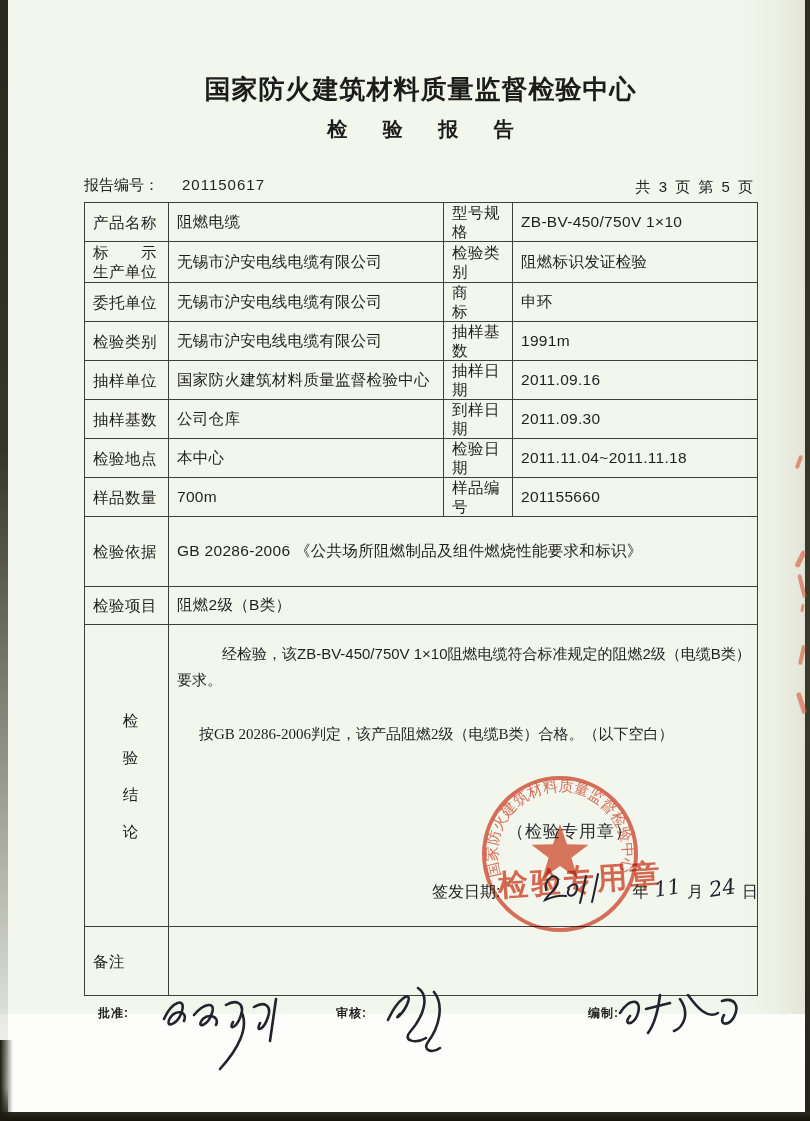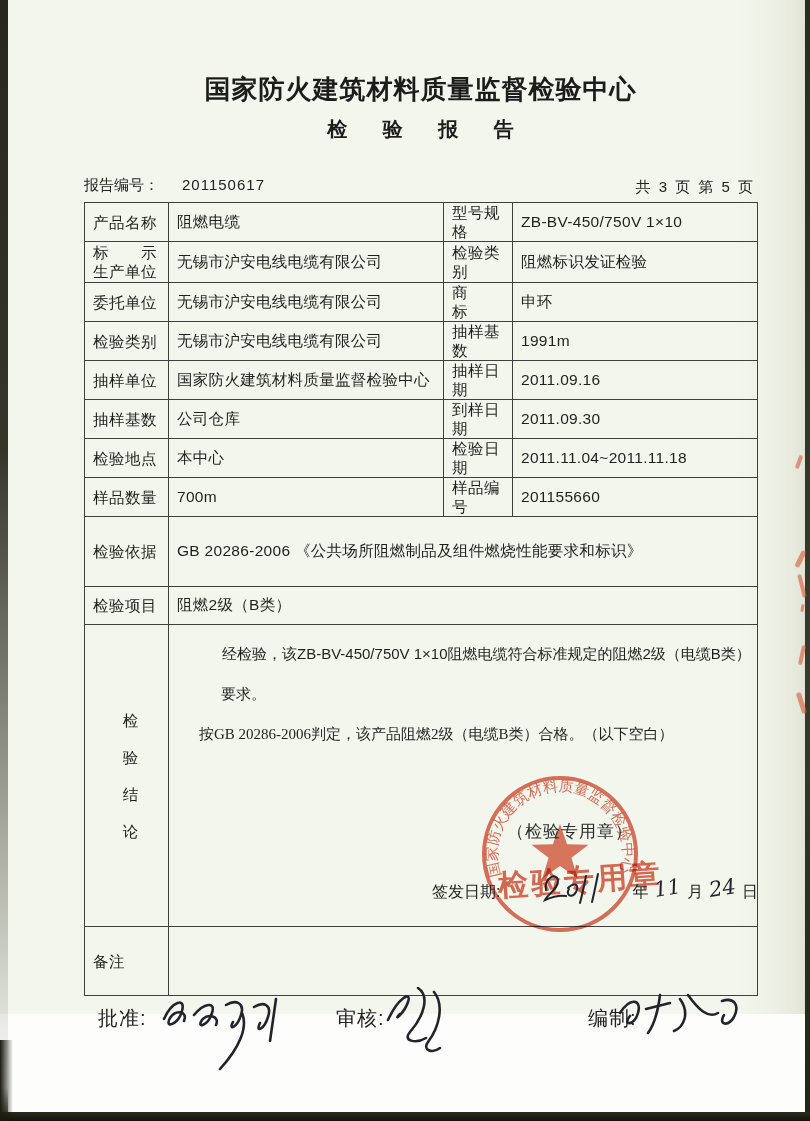--- a/index.html
+++ b/index.html
@@ -43,21 +43,21 @@
     padding:0 0 0 8px;vertical-align:middle;overflow:visible;
   }
   td.lbl{white-space:pre-line;line-height:19px;letter-spacing:.5px;padding-left:7px;}
   td.val{letter-spacing:.3px;}
   td.concl-lbl{
     text-align:center;padding:0;white-space:pre-line;line-height:37px;font-size:16px;letter-spacing:0;
   }
   td.concl-cell{position:relative;padding:0;}
   .para{position:absolute;left:0;width:588px;font-size:15px;color:#1f1f1f;white-space:nowrap;}
   .para.p1{top:20px;left:30px;margin-left:23px;}
-  .para.p2{top:60px;left:8px;margin-left:44px;}
+  .para.p2{top:46px;left:8px;}
   .para.p3{top:100px;left:30px;font-family:Liberation Serif, serif;}
 
   
   .stamp-print-label{
     position:absolute;left:495px;top:820px;width:150px;text-align:center;
     font-size:17px;color:#2c2c2c;letter-spacing:1px;z-index:2;
   }
   .stamp{
     position:absolute;left:472px;top:766px;width:177px;height:177px;z-index:3;
     mix-blend-mode:multiply;opacity:.9;
@@ -72,21 +72,21 @@
   }
   .sign-date .gap{display:inline-block;width:128px;}
   .sign-date .unit{margin:0 4px;}
   .hand{
     display:inline-block;font-family:"DejaVu Serif",serif;font-style:italic;
     font-size:21px;color:#22222c;transform:rotate(-9deg);margin:0 2px;position:relative;top:-2px;
   }
   .year-scrawl{position:absolute;left:538px;top:862px;z-index:4;}
 
   
-  .sig-label{position:absolute;font-size:20px;color:#222;letter-spacing:1px;}
+  .sig-label{position:absolute;font-size:12px;color:#222;letter-spacing:1px;font-weight:bold;}
   .sig-svg{position:absolute;}
   .sig-svg path{fill:none;stroke:#23232e;stroke-width:2.6;stroke-linecap:round;stroke-linejoin:round;}
   .year-scrawl path{fill:none;stroke:#22222c;stroke-width:2;stroke-linecap:round;}
 
   .smudge{position:absolute;background:#d8563a;opacity:.6;border-radius:3px;filter:blur(.6px);}
 </style>
 </head>
 <body>
 
 <div class="page">

